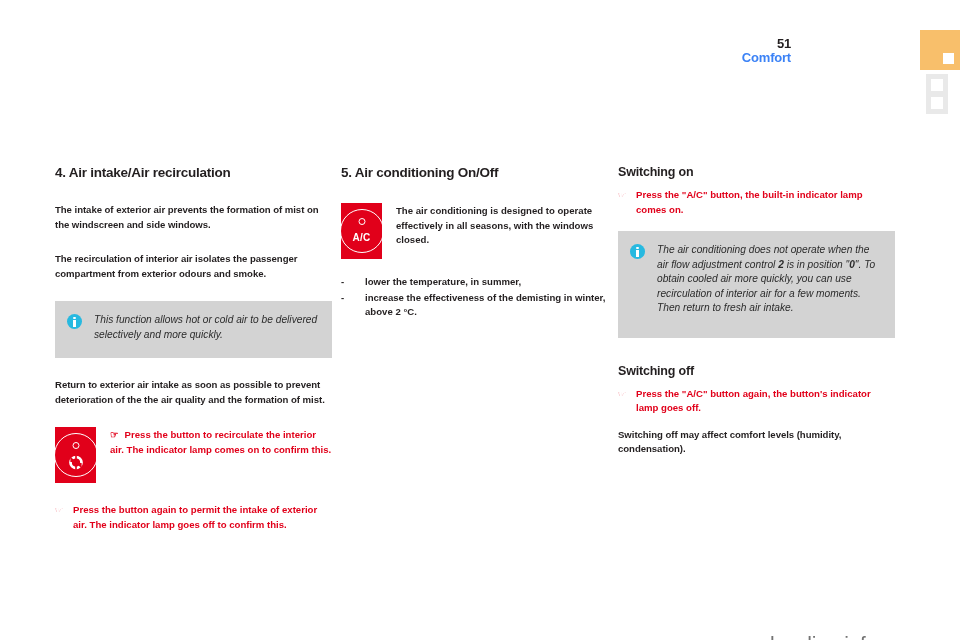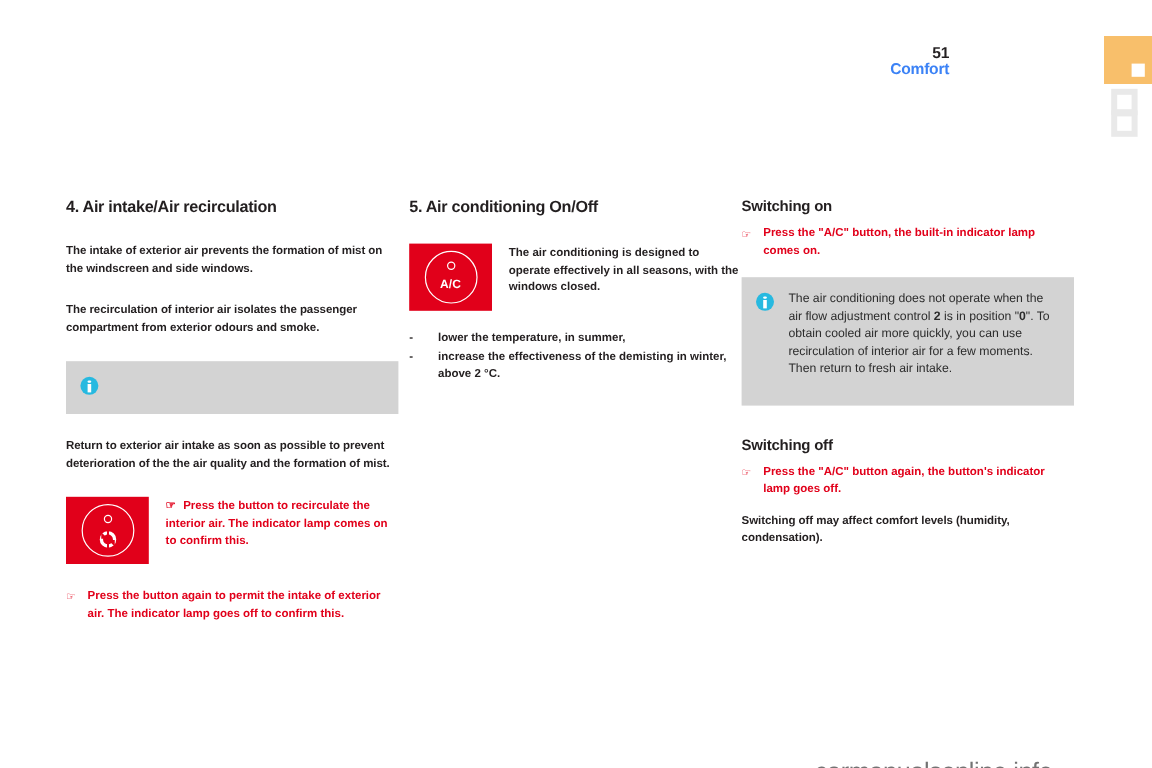--- a/index.html
+++ b/index.html
@@ -80,20 +80,21 @@
   }
   p.tight{margin-bottom:6px;}
 
   
   .infobox{
     background:#d3d3d3;
     padding:12px 12px 16px 12px;
     display:flex;
     align-items:flex-start;
     margin-bottom:20px;
+    font-style:italic;
   }
   .info-icon{
     flex:0 0 auto;
     width:15px;height:15px;
     border-radius:50%;
     background:#27b9e0;
     position:relative;
     margin-right:12px;
     margin-top:1px;
   }
@@ -118,21 +119,21 @@
   .infobox-text b{font-weight:bold;}
 
   
   .iconrow{
     display:flex;
     align-items:flex-start;
     margin-bottom:20px;
   }
   .redicon{
     flex:0 0 auto;
-    width:69px;height:56px;
+    width:41px;height:56px;
     background:#e1001a;
     position:relative;
     margin-right:14px;
     text-decoration:underline;
   }
   .redicon .ring{
     position:absolute;
     left:50%;top:50%;
     transform:translate(-50%,-50%);
     width:42px;height:42px;
@@ -242,20 +243,21 @@
 <div class="col" id="col1">
 
   <h2 class="sec-title">4. Air intake/Air recirculation</h2>
 
   <p class="body">The intake of exterior air prevents the formation of mist on the windscreen and side windows.</p>
 
   <p class="body">The recirculation of interior air isolates the passenger compartment from exterior odours and smoke.</p>
 
   <div class="infobox">
     <div class="info-icon"></div>
+    <div class="infobox-text">This function allows hot or cold air to be delivered selectively and more quickly.</div>
   </div>
 
   <p class="body">Return to exterior air intake as soon as possible to prevent deterioration of the the air quality and the formation of mist.</p>
 
   <div class="iconrow">
     <div class="redicon">
       <div class="ring"></div>
       <div class="dot"></div>
       <svg class="recirc" viewBox="0 0 24 24">
         <path d="M12 3.2 C16.9 3.2 20.8 7.1 20.8 12 C20.8 16.9 16.9 20.8 12 20.8 C7.1 20.8 3.2 16.9 3.2 12 C3.2 7.1 7.1 3.2 12 3.2 Z" fill="none" stroke="#ffffff" stroke-width="4.4"></path>

